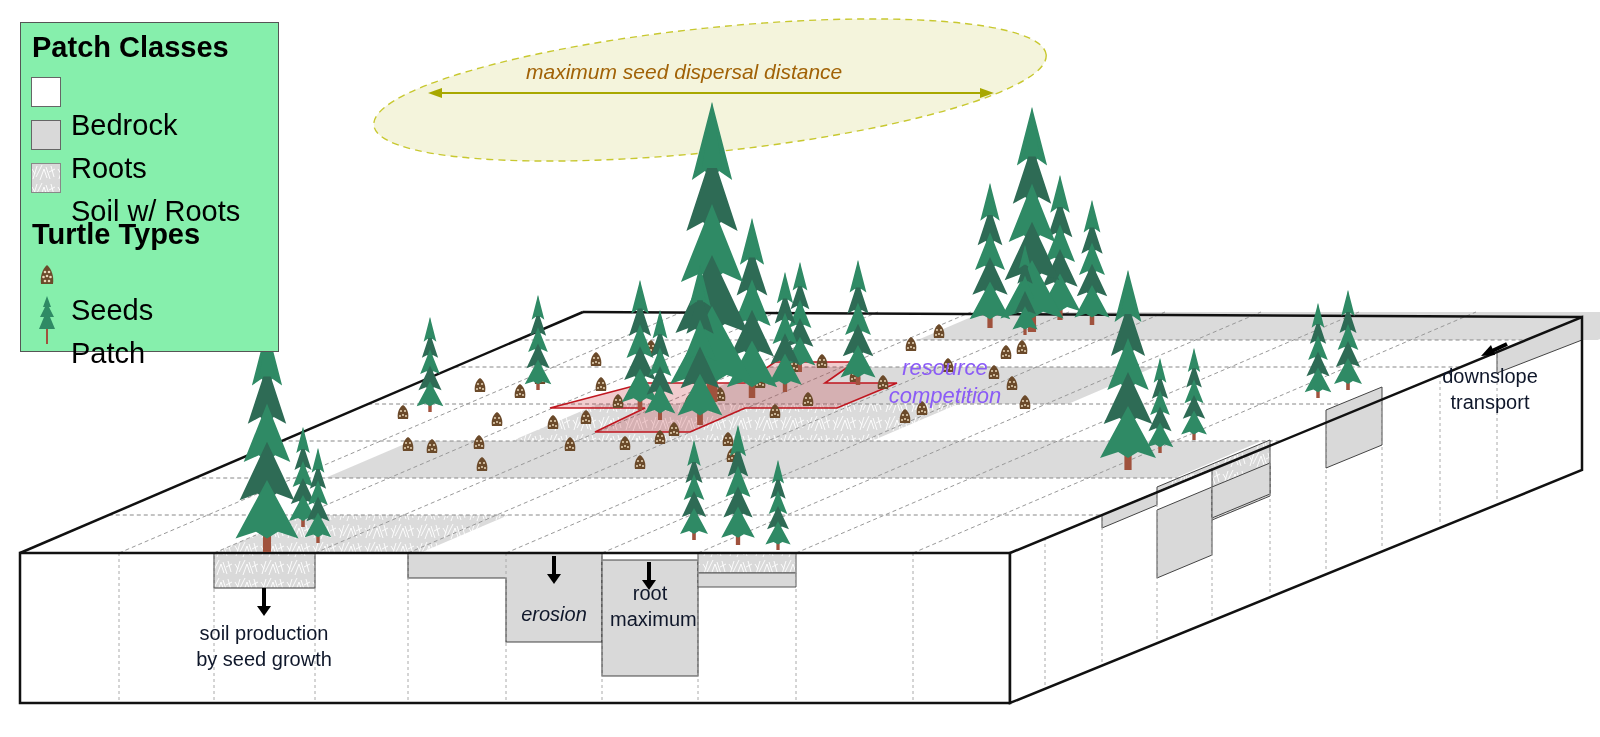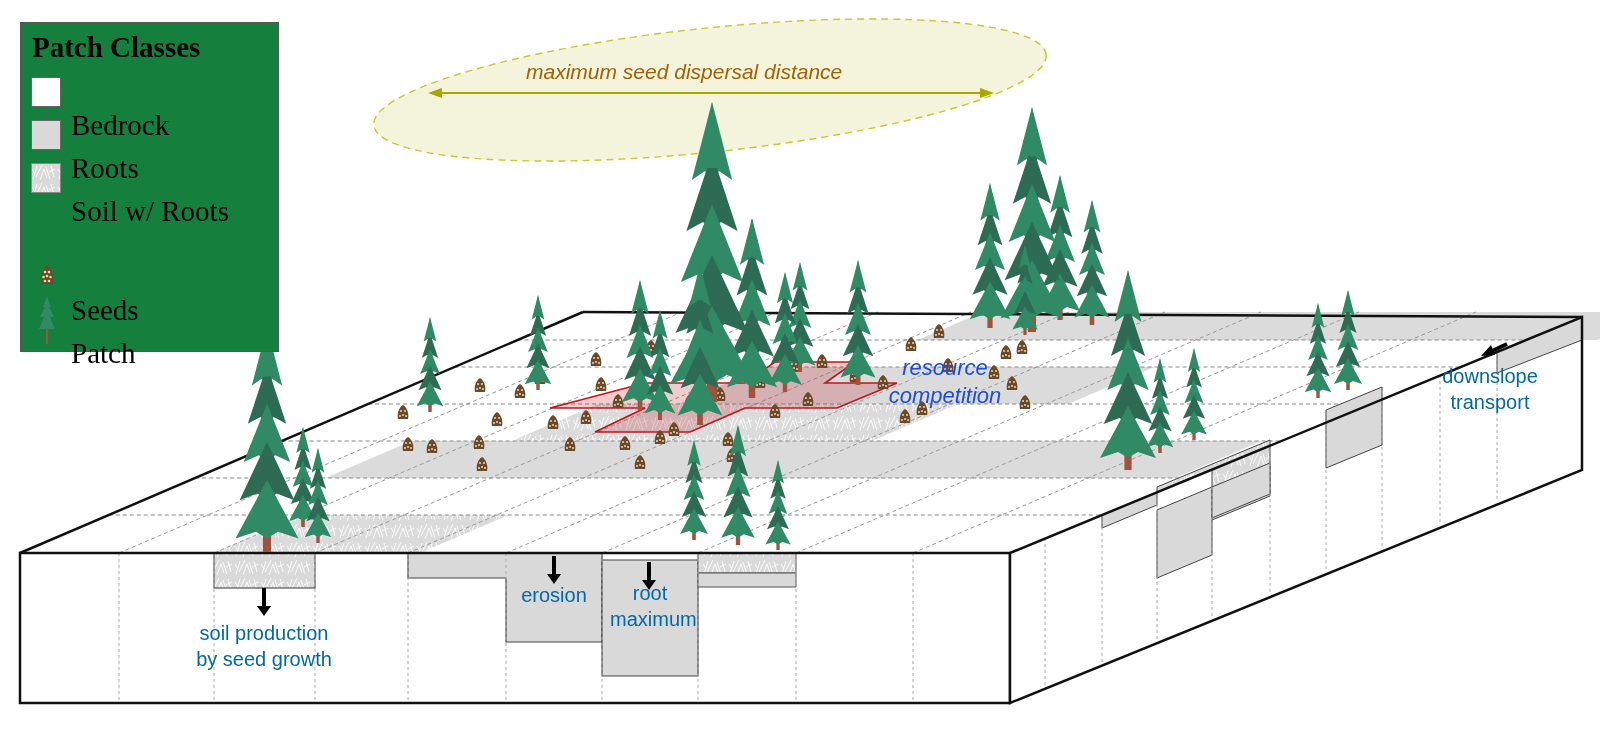--- a/index.html
+++ b/index.html
@@ -1,26 +1,26 @@
 <!DOCTYPE html>
 <html><head>
 <meta charset="utf-8">
 <style>
   html, body { margin:0; padding:0; background:#ffffff; }
   body { width:1600px; height:737px; position:relative; overflow:hidden;
          font-family:"Liberation Sans", sans-serif; }
   #scene { position:absolute; left:0; top:0; }
   .legend { position:absolute; left:20px; top:22px; width:259px; height:330px;
-            border:1px solid #555; background:#15803d; box-sizing:border-box;font-family:Liberation Serif, serif; }
+            border:1px solid #555; background:#86efac; box-sizing:border-box; }
   .legend h3 { margin:0; font-weight:bold; font-size:29px; color:#000; position:absolute; left:11px; }
   .legend .row { position:absolute; left:10px; display:flex; align-items:center; }
   .legend .sw { width:30px; height:30px; border:1px solid #666; box-sizing:border-box; }
   .legend .lbl { font-size:29px; color:#000; position:absolute; left:50px; white-space:nowrap;margin-top:34px; }
-  .lab { position:absolute; font-size:20px; color:#0369a1; text-align:center; line-height:26px; white-space:nowrap; }
-  .lab-red { position:absolute; font-size:22px; color:#1d4ed8; font-style:italic; text-align:center; line-height:28px; }
+  .lab { position:absolute; font-size:20px; color:#0f172a; text-align:center; line-height:26px; white-space:nowrap; }
+  .lab-red { position:absolute; font-size:22px; color:#8b5cf6; font-style:italic; text-align:center; line-height:28px; }
   .lab-olive { position:absolute; font-size:21px; color:#a16207; font-style:italic; white-space:nowrap; }
 </style>
 </head>
 <body>
 
 <svg id="scene" width="1600" height="737" viewBox="0 0 1600 737">
   <defs>
     <pattern id="roots" width="26" height="18" patternUnits="userSpaceOnUse">
       <rect width="26" height="18" fill="#d9d9d9"></rect>
       <path d="M2 16 L6 3 M5 14 L11 2 M9 17 L13 6 L16 15 M15 4 L19 16 M20 3 L23 14 M1 6 L4 11 M18 9 L24 6" stroke="#ffffff" stroke-width="0.9" fill="none"></path>
@@ -701,21 +701,21 @@
 
 <div class="lab-olive" style="left:526px;top:60px;">maximum seed dispersal distance</div>
 <div class="lab-red" style="left:885px;top:354px;width:120px;">
   <div>resource</div>
   <div>competition</div>
 </div>
 <div class="lab" style="left:1440px;top:363px;width:100px;">
   <div>downslope</div>
   <div>transport</div>
 </div>
-<div class="lab" style="left:512px;top:582px;width:84px;">erosion</div>
+<div class="lab" style="left:512px;top:601px;width:84px;font-style:italic;">erosion</div>
 <div class="lab" style="left:610px;top:580px;width:80px;">
   <div>root</div>
   <div>maximum</div>
 </div>
 <div class="lab" style="left:184px;top:620px;width:160px;">
   <div>soil production</div>
   <div>by seed growth</div>
 </div>
 
 <div class="legend">
@@ -727,20 +727,21 @@
   <div class="row" style="top:97px;">
     <div class="sw" style="background:#d9d9d9"></div>
   </div>
   <div class="lbl" style="top:95px;">Roots</div>
   <div class="row" style="top:140px;">
     <svg width="30" height="30">
         <rect x="0.5" y="0.5" width="29" height="29" fill="url(#roots)" stroke="#888"></rect>
       </svg>
   </div>
   <div class="lbl" style="top:138px;">Soil w/ Roots</div>
+  <h3 style="top:195px;">Turtle Types</h3>
   <div class="row" style="top:240px;left:16px;">
     <svg width="20" height="24">
       <path d="M10 2 C15 6 17 14 16 21 L4 21 C3 14 5 6 10 2 Z" fill="#6b4a2a"></path>
       <g fill="#e8d7b8">
           <circle cx="8" cy="9" r="1.3"></circle>
           <circle cx="12" cy="9" r="1.3"></circle>
           <circle cx="6.5" cy="14" r="1.3"></circle>
           <circle cx="10" cy="13" r="1.3"></circle>
           <circle cx="13.5" cy="14" r="1.3"></circle>
           <circle cx="8" cy="18" r="1.3"></circle>

